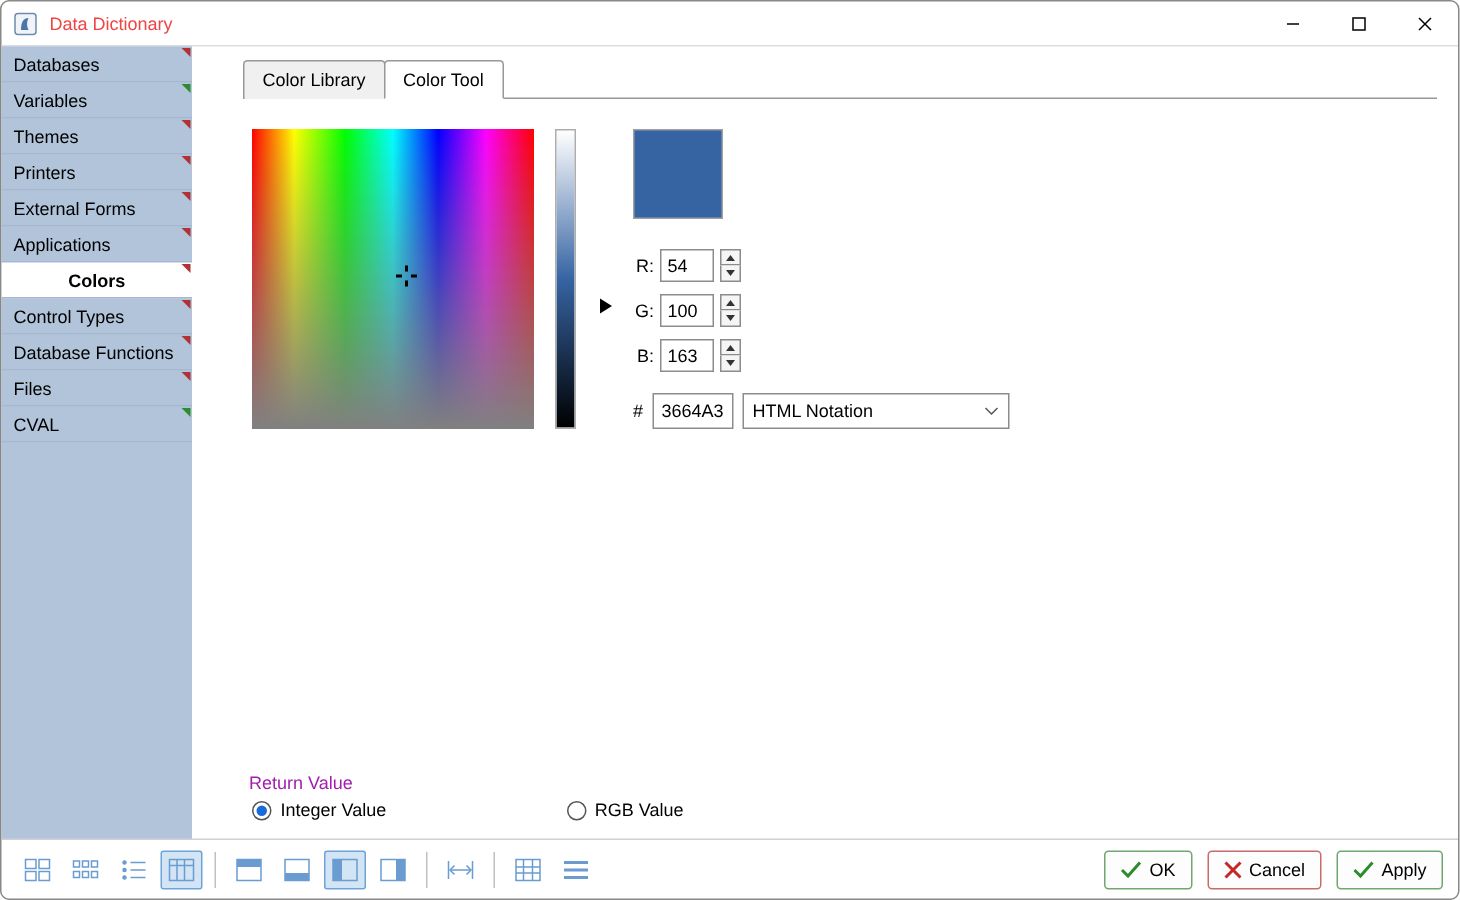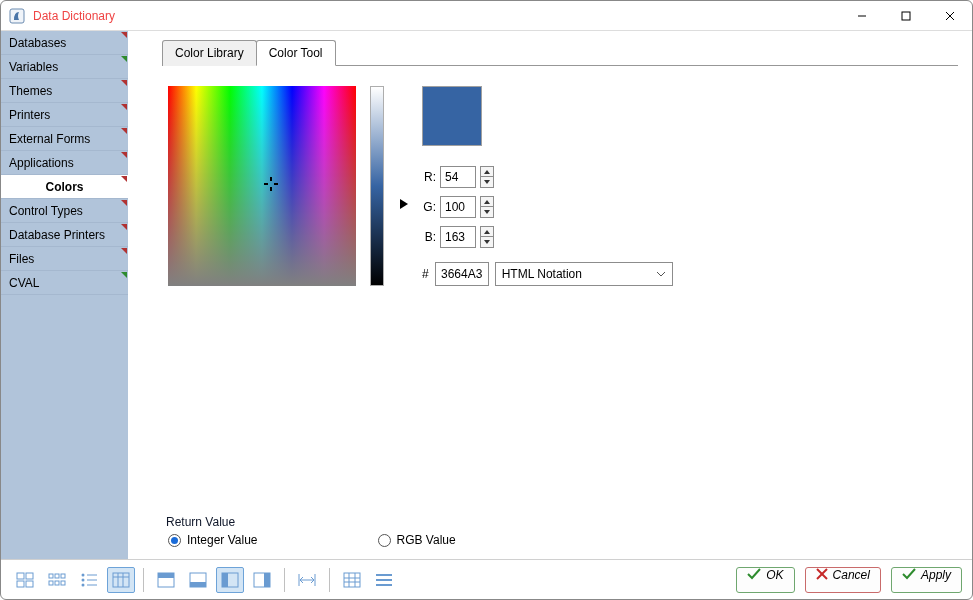--- a/index.html
+++ b/index.html
@@ -60,34 +60,34 @@
   .spin-btn + .spin-btn { border-top:none;}
 
   .hex-row { display:flex; align-items:center; gap:6px; margin-top:6px;}
   .hex-label { }
   .hex-input { width:54px; height:24px; border:1px solid #8c8c8c; padding:2px 4px;text-align:center;}
   .notation-select { width:178px; height:24px; border:1px solid #8c8c8c; position:relative; display:flex; align-items:center; padding:0 6px; background:#fff;}
   .notation-select .chev { position:absolute; right:6px; top:50%; transform:translateY(-50%);}
 
   
   .return-group { margin: 0 8px 6px 12px;}
-  .group-label { color:#0f172a; margin-bottom:2px; }
+  .group-label { color:#a21caf; margin-bottom:2px; }
   .radio-row { display:flex; align-items:center; gap:120px; padding:2px 2px;}
   .radio { display:flex; align-items:center; gap:6px;}
   .radio .dot { width:13px; height:13px; border:1px solid #555; border-radius:50%; display:flex; align-items:center; justify-content:center;}
   .radio .dot.filled::after { content:""; width:7px;height:7px;border-radius:50%; background:#1a6bd8;}
 
   
   .footer { height:40px; display:flex; align-items:center; padding:0 10px; border-top:1px solid #d0d0d0; gap:4px;}
   .tool-btn { width:28px; height:26px; border:1px solid transparent; border-radius:2px; display:flex; align-items:center; justify-content:center; }
   .tool-btn.active { border-color:#6da3d8; background:#d3e5f5; }
   .tool-sep { width:1px; height:24px; background:#c0c0c0; margin:0 4px;}
 
   .footer-spacer { flex:1; }
-  .dlg-btn { height:26px; padding:0 10px; border:1px solid #6fa76f; border-radius:3px; background:#fdfdfd; display:flex; gap:5px; cursor:pointer;font-style:italic;}
+  .dlg-btn { height:26px; padding:0 10px; border:1px solid #6fa76f; border-radius:3px; background:#fdfdfd; display:flex; align-items:center; gap:5px; cursor:pointer;}
   .dlg-btn + .dlg-btn { margin-left:6px;}
   .dlg-btn.cancel { border-color:#c96b6b;}
   .dlg-btn.apply { border-color:#6fa76f;}
 
   svg { display:block; }
 </style>
 </head>
 <body>
 
 <div class="titlebar">
@@ -145,21 +145,21 @@
       </div>
       <div class="sidebar-item selected">
         <span>Colors</span>
         <span class="sidebar-corner"></span>
       </div>
       <div class="sidebar-item">
         <span>Control Types</span>
         <span class="sidebar-corner"></span>
       </div>
       <div class="sidebar-item">
-        <span>Database Printers</span>
+        <span>Database Functions</span>
         <span class="sidebar-corner"></span>
       </div>
       <div class="sidebar-item">
         <span>Files</span>
         <span class="sidebar-corner"></span>
       </div>
       <div class="sidebar-item">
         <span>CVAL</span>
         <span class="sidebar-corner green"></span>
       </div>

